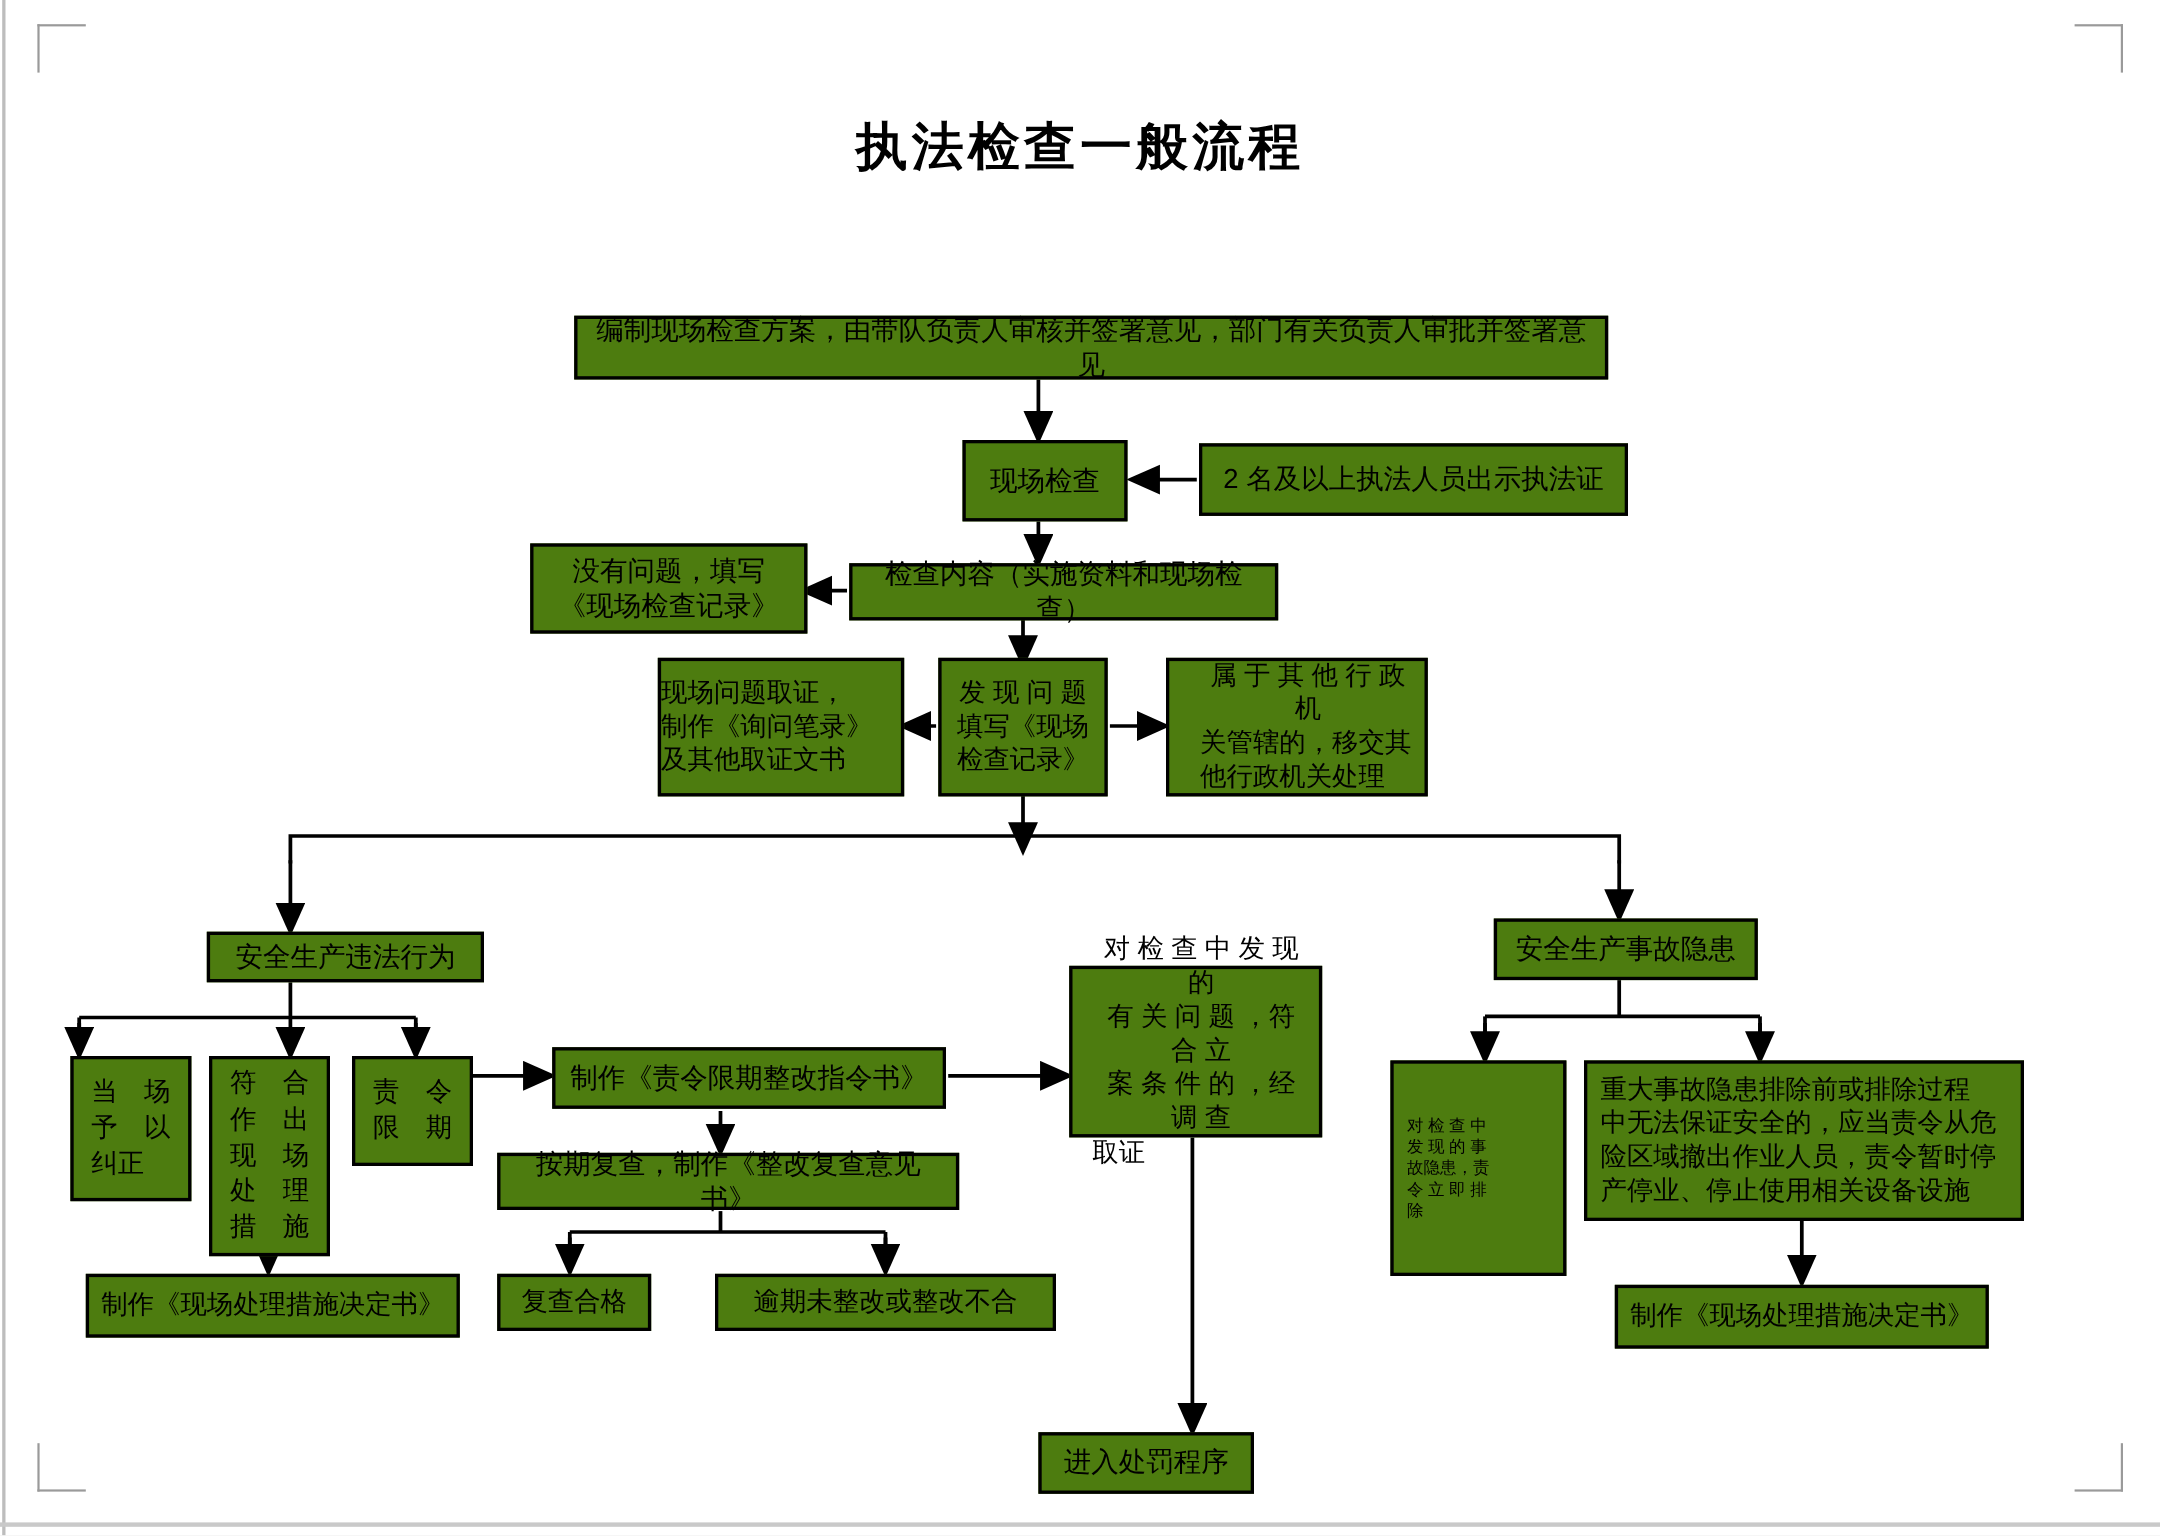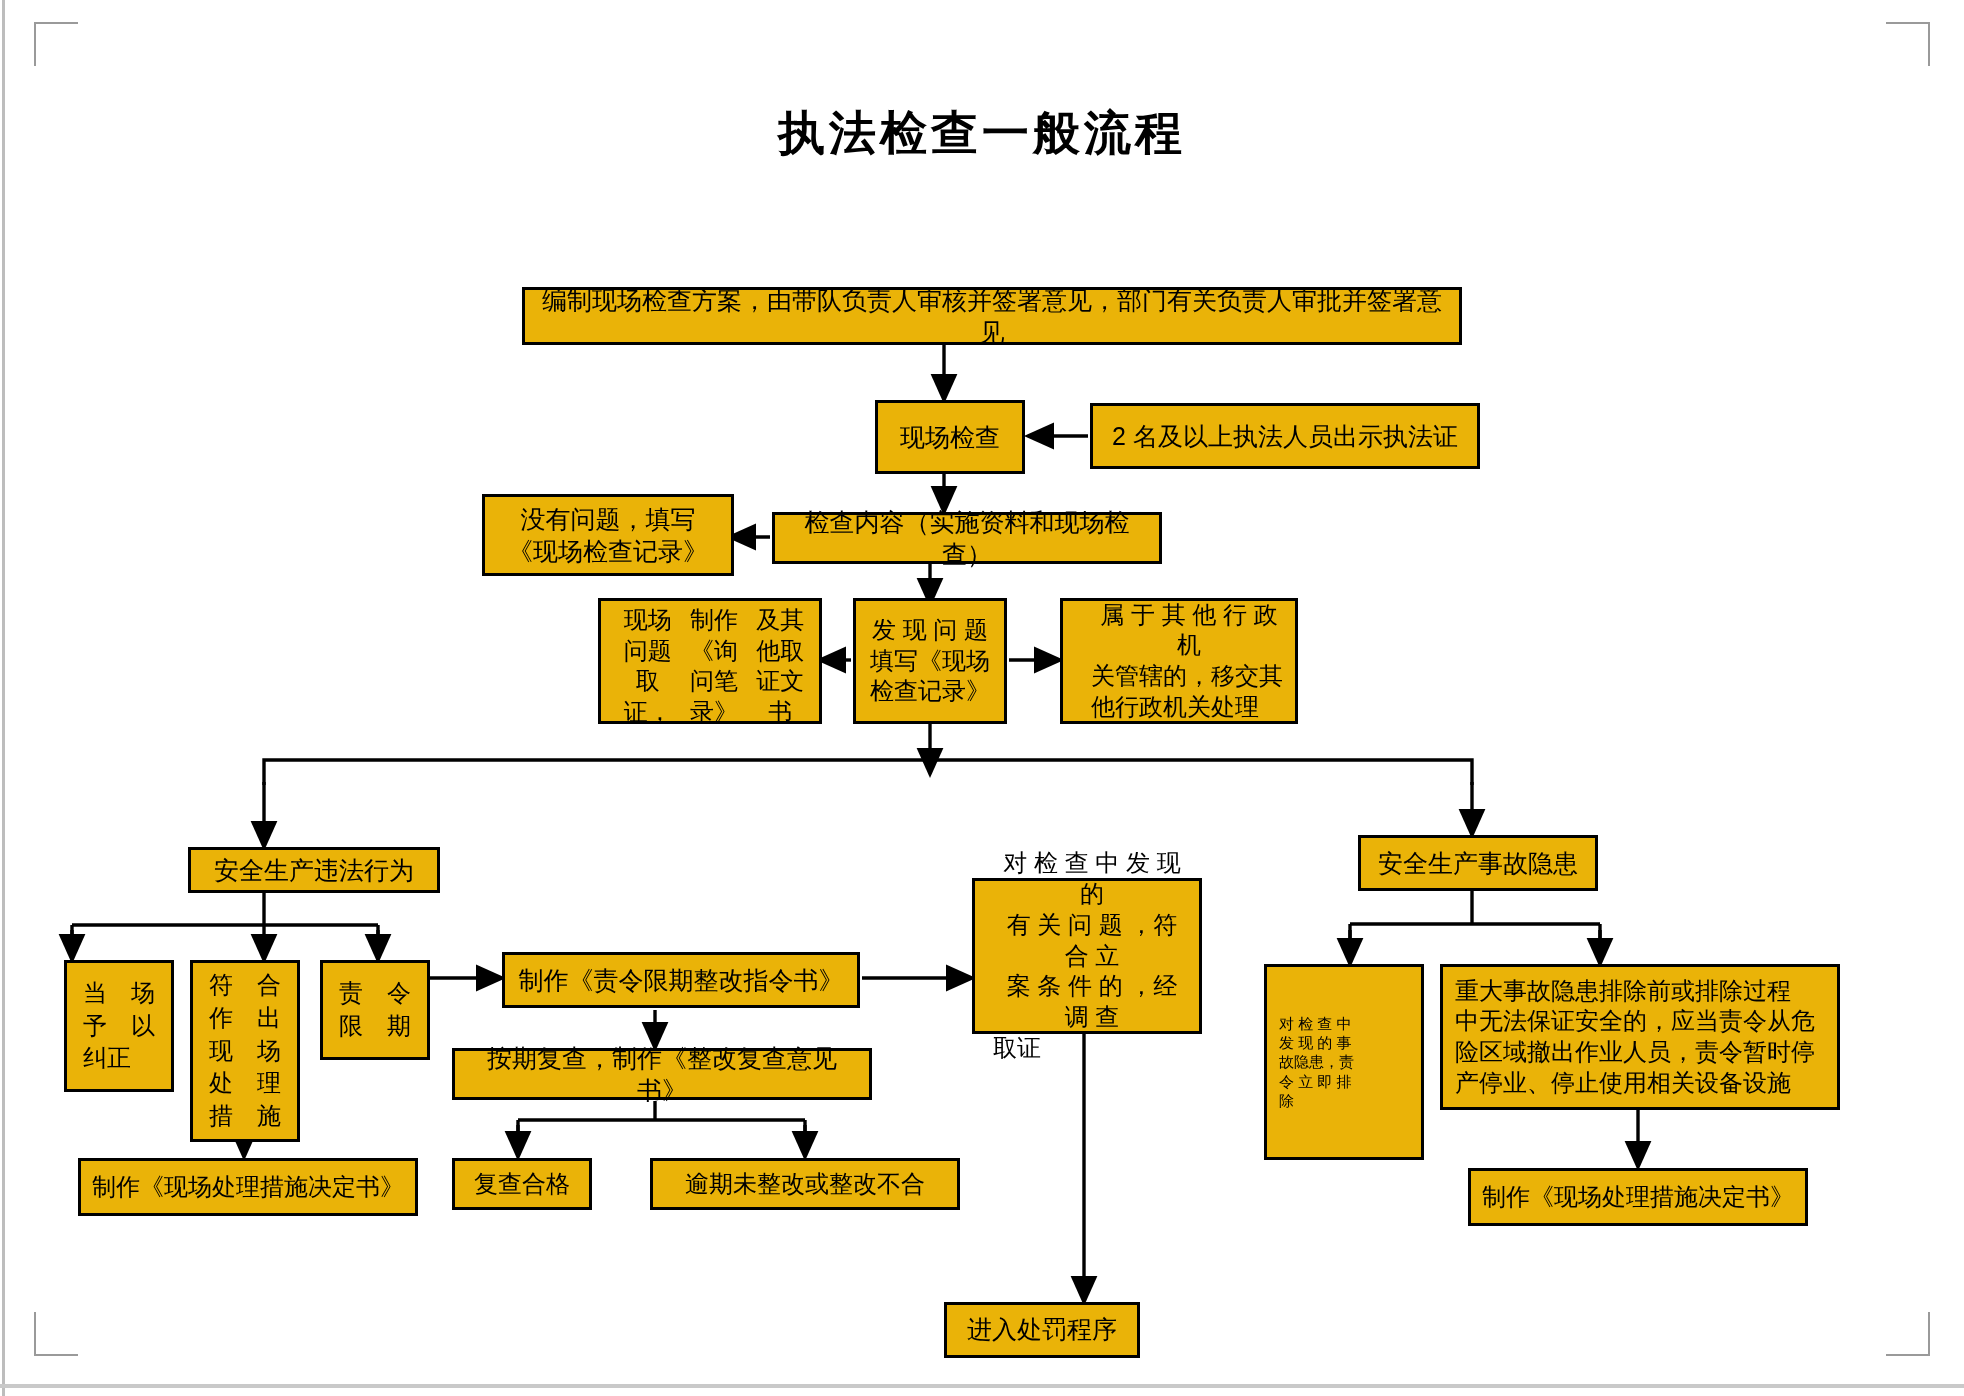--- a/index.html
+++ b/index.html
@@ -19,21 +19,21 @@
 
   #title{
     position:absolute;left:0;top:102px;width:1964px;text-align:center;
     font-family:"Liberation Serif","DejaVu Serif",serif;
     font-size:47px;font-weight:700;letter-spacing:4px;color:#000;
   }
 
   svg#wires{position:absolute;left:0;top:0;width:1964px;height:1396px;}
 
   .node{
-    position:absolute;box-sizing:border-box;border:3px solid #000;background:#eab308;
+    position:absolute;box-sizing:border-box;border:3px solid #000;background:#4d7c0f;
     display:flex;align-items:center;justify-content:center;text-align:center;
     color:#000;line-height:1.28;padding:4px 8px;z-index:2;
   }
   .node.serif{font-family:"Liberation Serif","DejaVu Serif",serif;} .f23{font-size:15px;} .f24{font-size:24px;} .f25{font-size:25px;}
   .vcol{display:flex;flex-direction:column;justify-content:center;gap:2px;width:100%;}
   .vrow{display:flex;justify-content:space-between;padding:0 8px;}
   .vrow.single{justify-content:flex-start;}
 </style>
 </head>
 <body>
@@ -147,21 +147,21 @@
 
   <div class="node f25" style="left:1090px;top:403px;width:390px;height:66px;">2 名及以上执法人员出示执法证</div>
 
   <div class="node f25" style="left:772px;top:512px;width:390px;height:52px;">检查内容（实施资料和现场检查）</div>
 
   <div class="node f25" style="left:482px;top:494px;width:252px;height:82px;flex-direction:column;">
     <span>没有问题，填写</span>
     <span>《现场检查记录》</span>
   </div>
 
-  <div class="node f24" style="left:598px;top:598px;width:224px;height:126px;flex-direction:row;align-items:flex-start;padding-left:16px;">
+  <div class="node f24" style="left:598px;top:598px;width:224px;height:126px;flex-direction:column;align-items:flex-start;padding-left:0;">
     <span>现场问题取证，</span>
     <span>制作《询问笔录》</span>
     <span>及其他取证文书</span>
   </div>
 
   <div class="node f24" style="left:853px;top:598px;width:154px;height:126px;flex-direction:column;">
     <span>发 现 问 题</span>
     <span>填写《现场</span>
     <span>检查记录》</span>
   </div>

